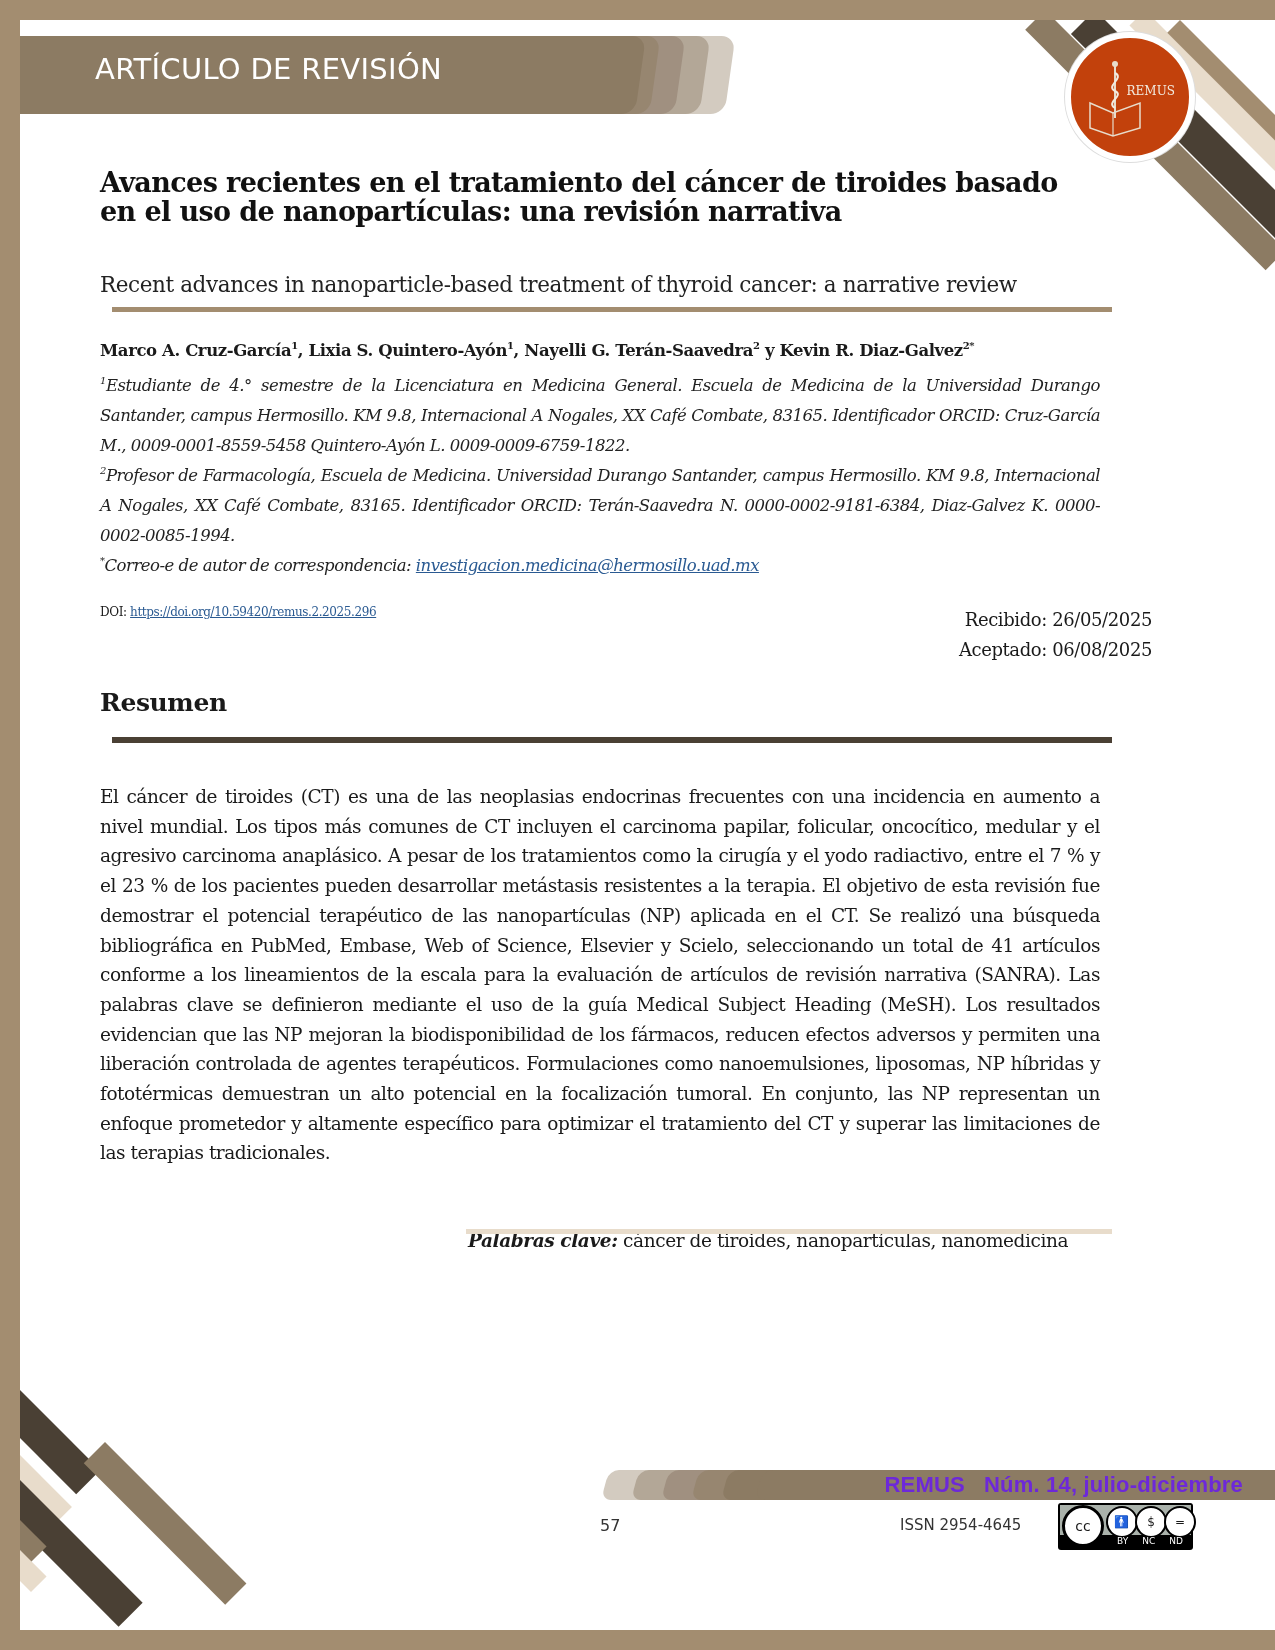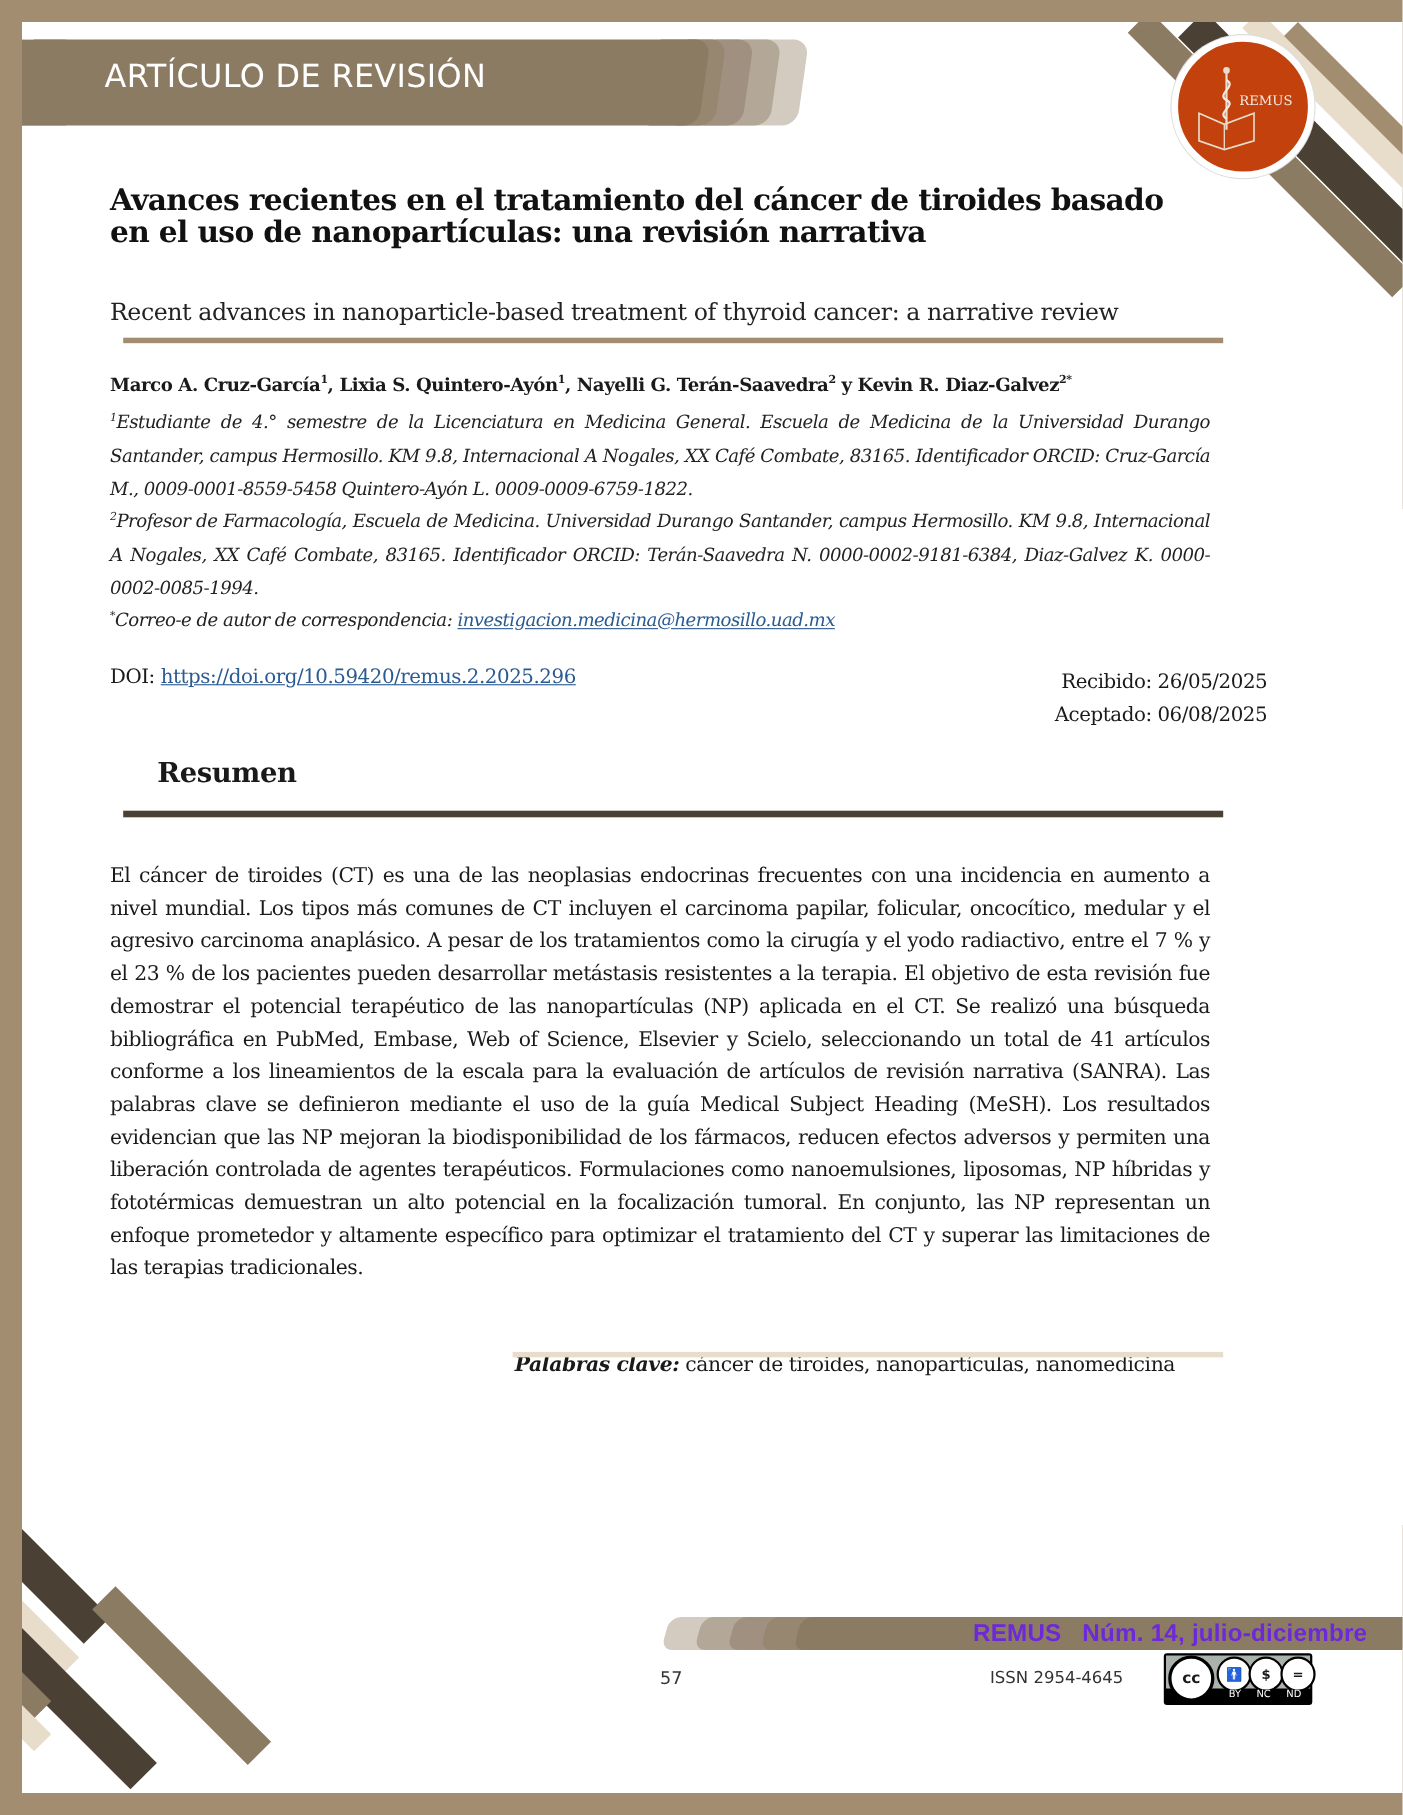--- a/index.html
+++ b/index.html
@@ -43,42 +43,42 @@
   }
   .subtitle { top: 252px; font-size: 21.5px; color:#222; letter-spacing: -0.4px; }
   .rule1 { position:absolute; left:92px; top:287px; width:1000px; height:5px; background:#a38d70; }
   .authors { top: 320px; font-size: 16.5px; font-weight: bold; letter-spacing: -0.4px; }
   .authors sup, .affil sup { font-size: 10px; }
   .affil { font-size: 16.5px; font-style: italic; line-height: 30px; color:#222; letter-spacing: -0.5px; text-align: justify; }
   .affil1 { top: 346px; }
   .affil2 { top: 436px; }
   .corr { top: 526px; }
   a.link { color: #2a5a92; text-decoration: underline; }
-  .doi { top: 585px; font-size: 18px; letter-spacing: -0.4px; }
+  .doi { top: 585px; font-size: 12px; letter-spacing: -0.4px; }
   .dates { position:absolute; right: 143px; top: 585px; text-align:right; font-size: 18px; line-height: 30px; letter-spacing:-0.4px; }
-  .res-h { top: 668px; font-size: 25px; font-weight: bold; letter-spacing: -0.4px; margin-left: 43px; }
+  .res-h { top: 668px; font-size: 25px; font-weight: bold; letter-spacing: -0.4px; }
   .rule2 { position:absolute; left:92px; top:717px; width:1000px; height:6px; background:#4a4034; }
   .abstract {
     top: 762px; font-size: 18.5px; line-height: 29.7px; text-align: justify; color:#1a1a1a;
     letter-spacing: -0.45px; hyphens: auto;
   }
   .keywords { position:absolute; left: 448px; top: 1210px; width: 644px; font-size: 18.5px; letter-spacing:-0.4px; }
   .keywords b { font-style: italic; }
   .kw-rule { position:absolute; left: 446px; top: 1209px; width: 646px; height: 5px; background:#e8dccb; }
 
   
   .ftr-band { position:absolute; left: 585px; top: 1450px; height: 30px; width: 650px; }
   .ftr-main { position:absolute; left: 150px; top:0; width: 520px; height:30px; background:#8c7b63; border-radius: 10px 0 0 10px; transform: skewX(-15deg); transform-origin:left bottom; }
   .ftr-tab { position:absolute; top:0; width: 50px; height:30px; border-radius: 10px 0 0 10px; transform: skewX(-15deg); }
   .ftr-text { position:absolute; right: 12px; top: 2px; font-family:"Liberation Sans", sans-serif; font-weight:bold; font-size: 22px; color:#6d28d9; z-index:3; letter-spacing: 0.2px; }
   .pagenum { position:absolute; left: 580px; top: 1496px; font-family:"DejaVu Sans", sans-serif; font-size: 16px; color:#333; }
   .issn { position:absolute; left: 880px; top: 1496px; font-family:"DejaVu Sans", sans-serif; font-size: 15px; color:#333; }
   .cc { position:absolute; left: 1038px; top: 1483px; width: 135px; height: 47px; background:#000; border-radius:3px; }
   .cc-inner { position:absolute; left: 2px; top:2px; right:2px; height: 30px; background:#aab2ab; }
-  .cc-circle { position:absolute; width: 28px; height: 28px; border-radius:50%; background:#fff; border:2px solid #000; top: 3px; font-family:"DejaVu Sans", sans-serif; font-weight:bold; font-size: 12px; display:flex; align-items:center; justify-content:center; }
+  .cc-circle { position:absolute; width: 28px; height: 28px; border-radius:50%; background:#fff; border:2px solid #000; top: 3px; font-family:"DejaVu Sans", sans-serif; font-weight:normal; font-size: 12px; display:flex; align-items:center; justify-content:center; }
   .cc-big { width: 36px; height: 36px; left: 4px; top: 2px; font-size: 14px; border-width:3px; }
   .cc-labels { position:absolute; left: 52px; top: 33px; width: 80px; font-family:"DejaVu Sans", sans-serif; font-size: 9px; color:#fff; display:flex; justify-content:space-around; }
 </style>
 </head>
 <body>
 
 <div class="page">
 
   <div class="hdr-band">
     <div class="hdr-tab" style="left:650px;background:#d3cbc0;"></div>

